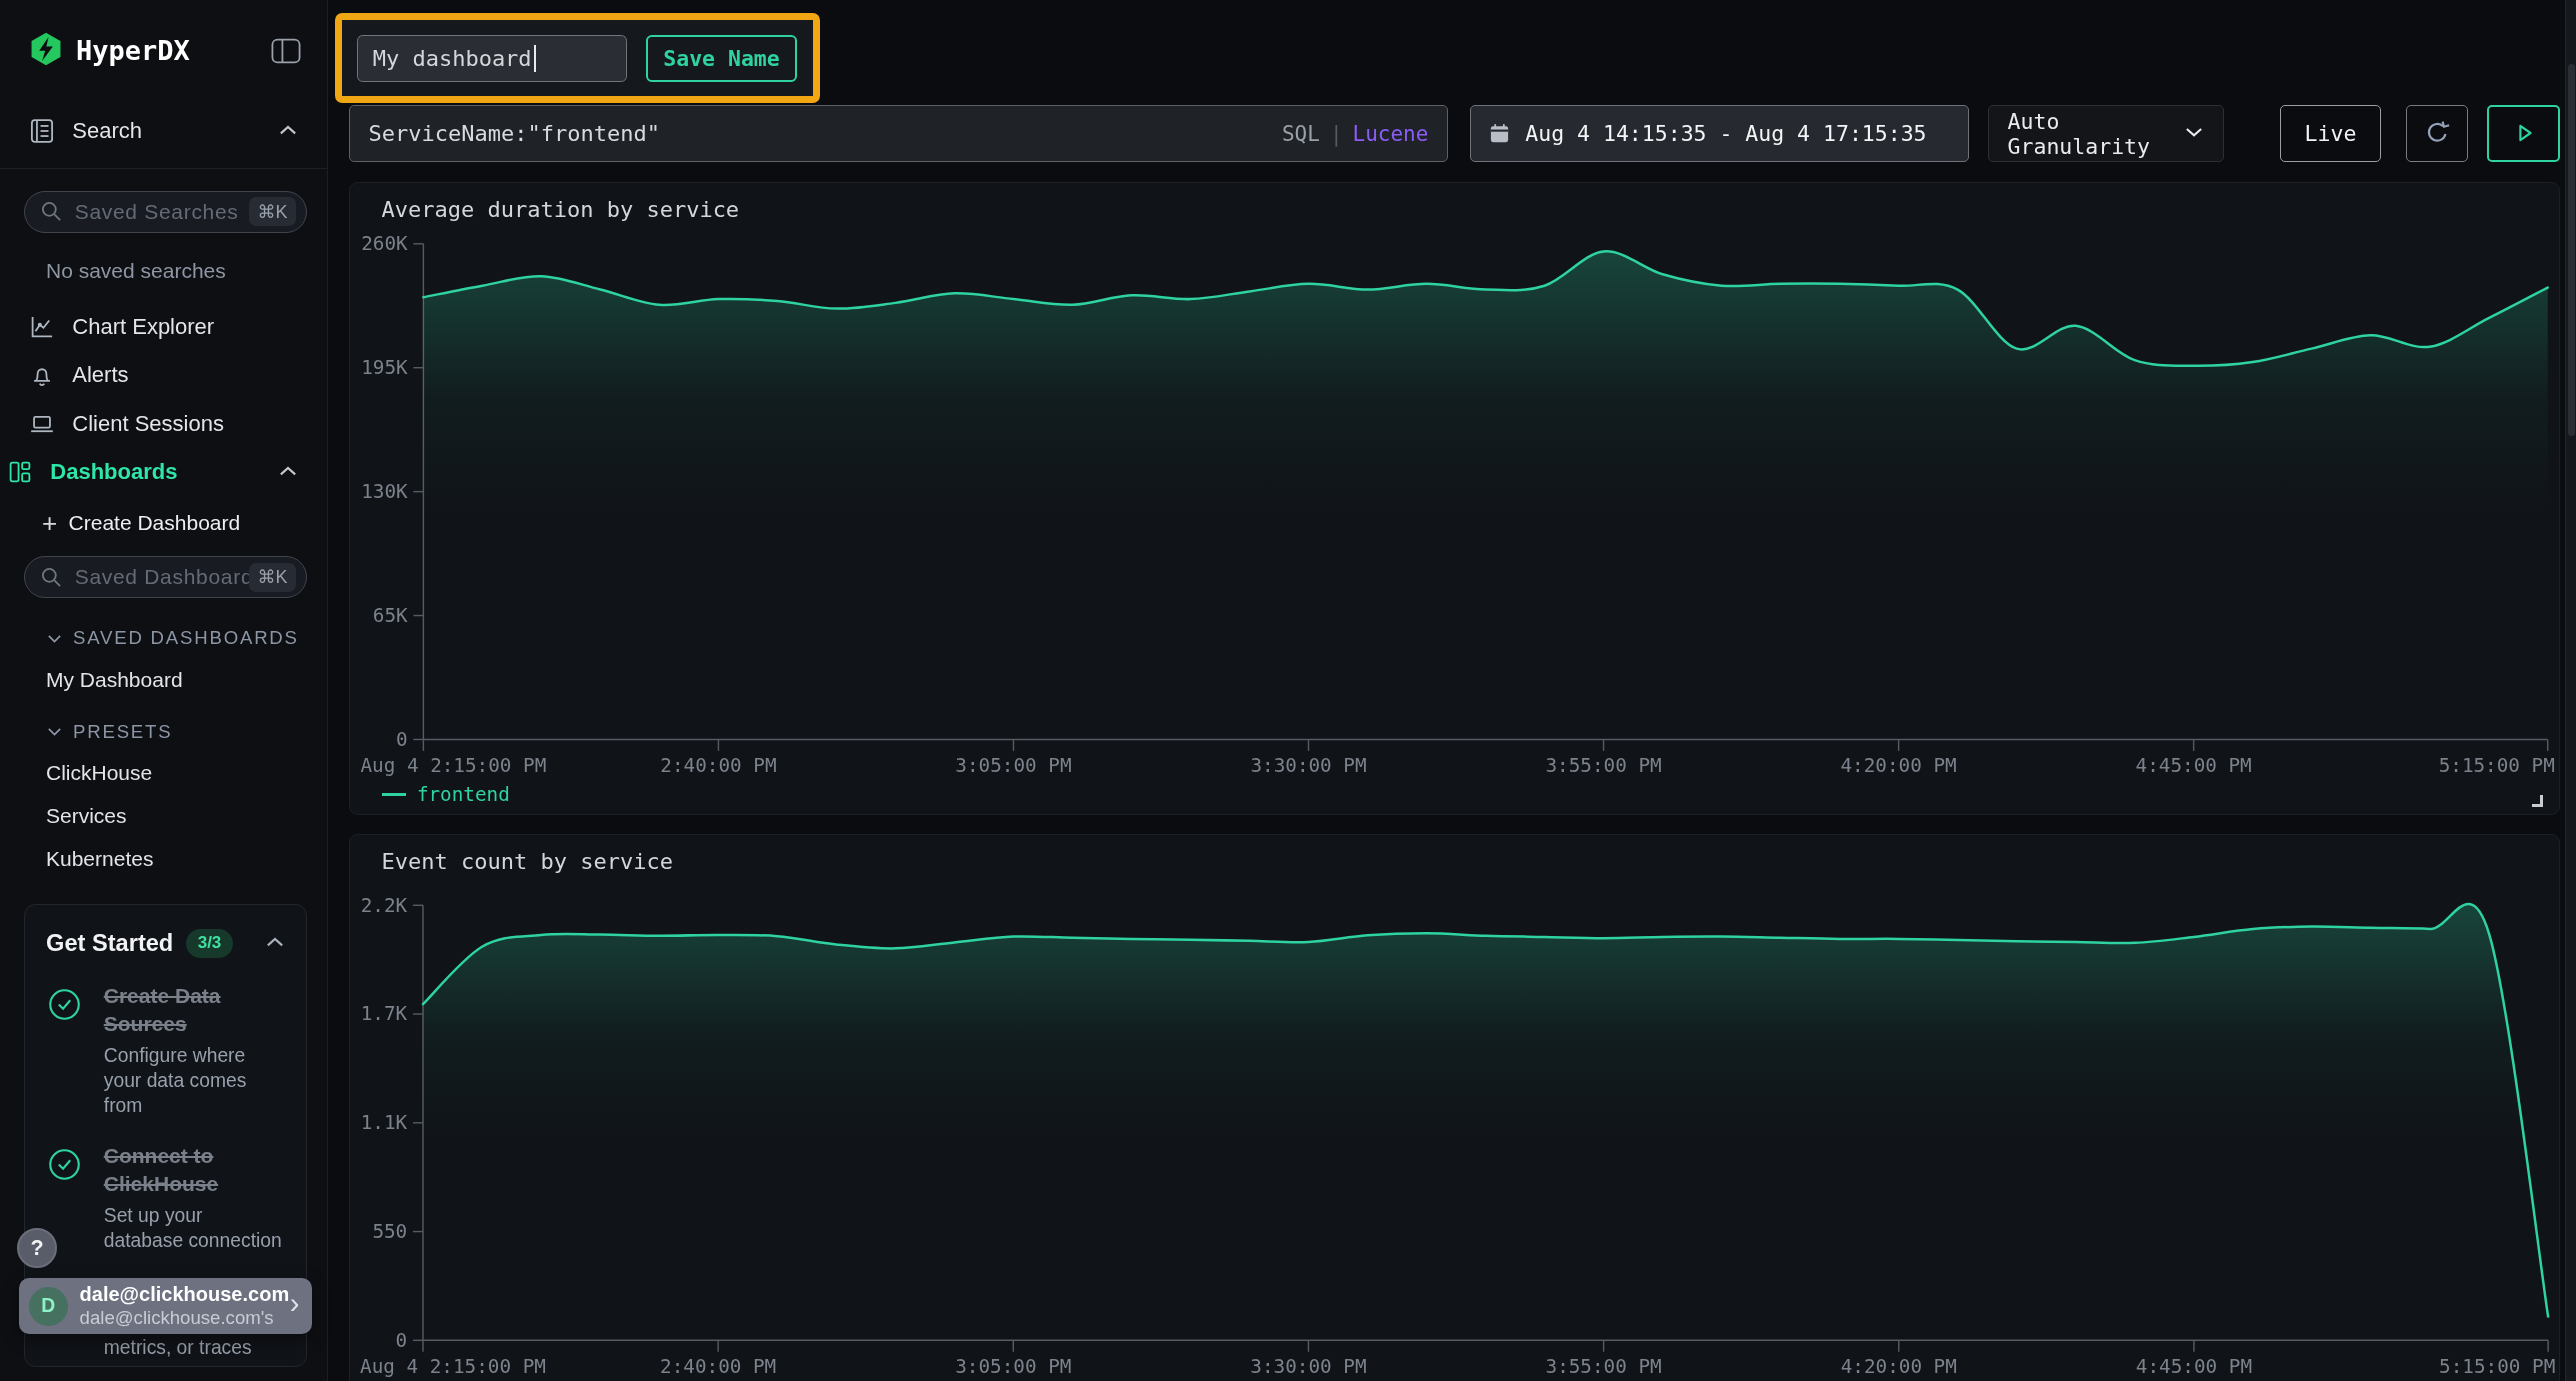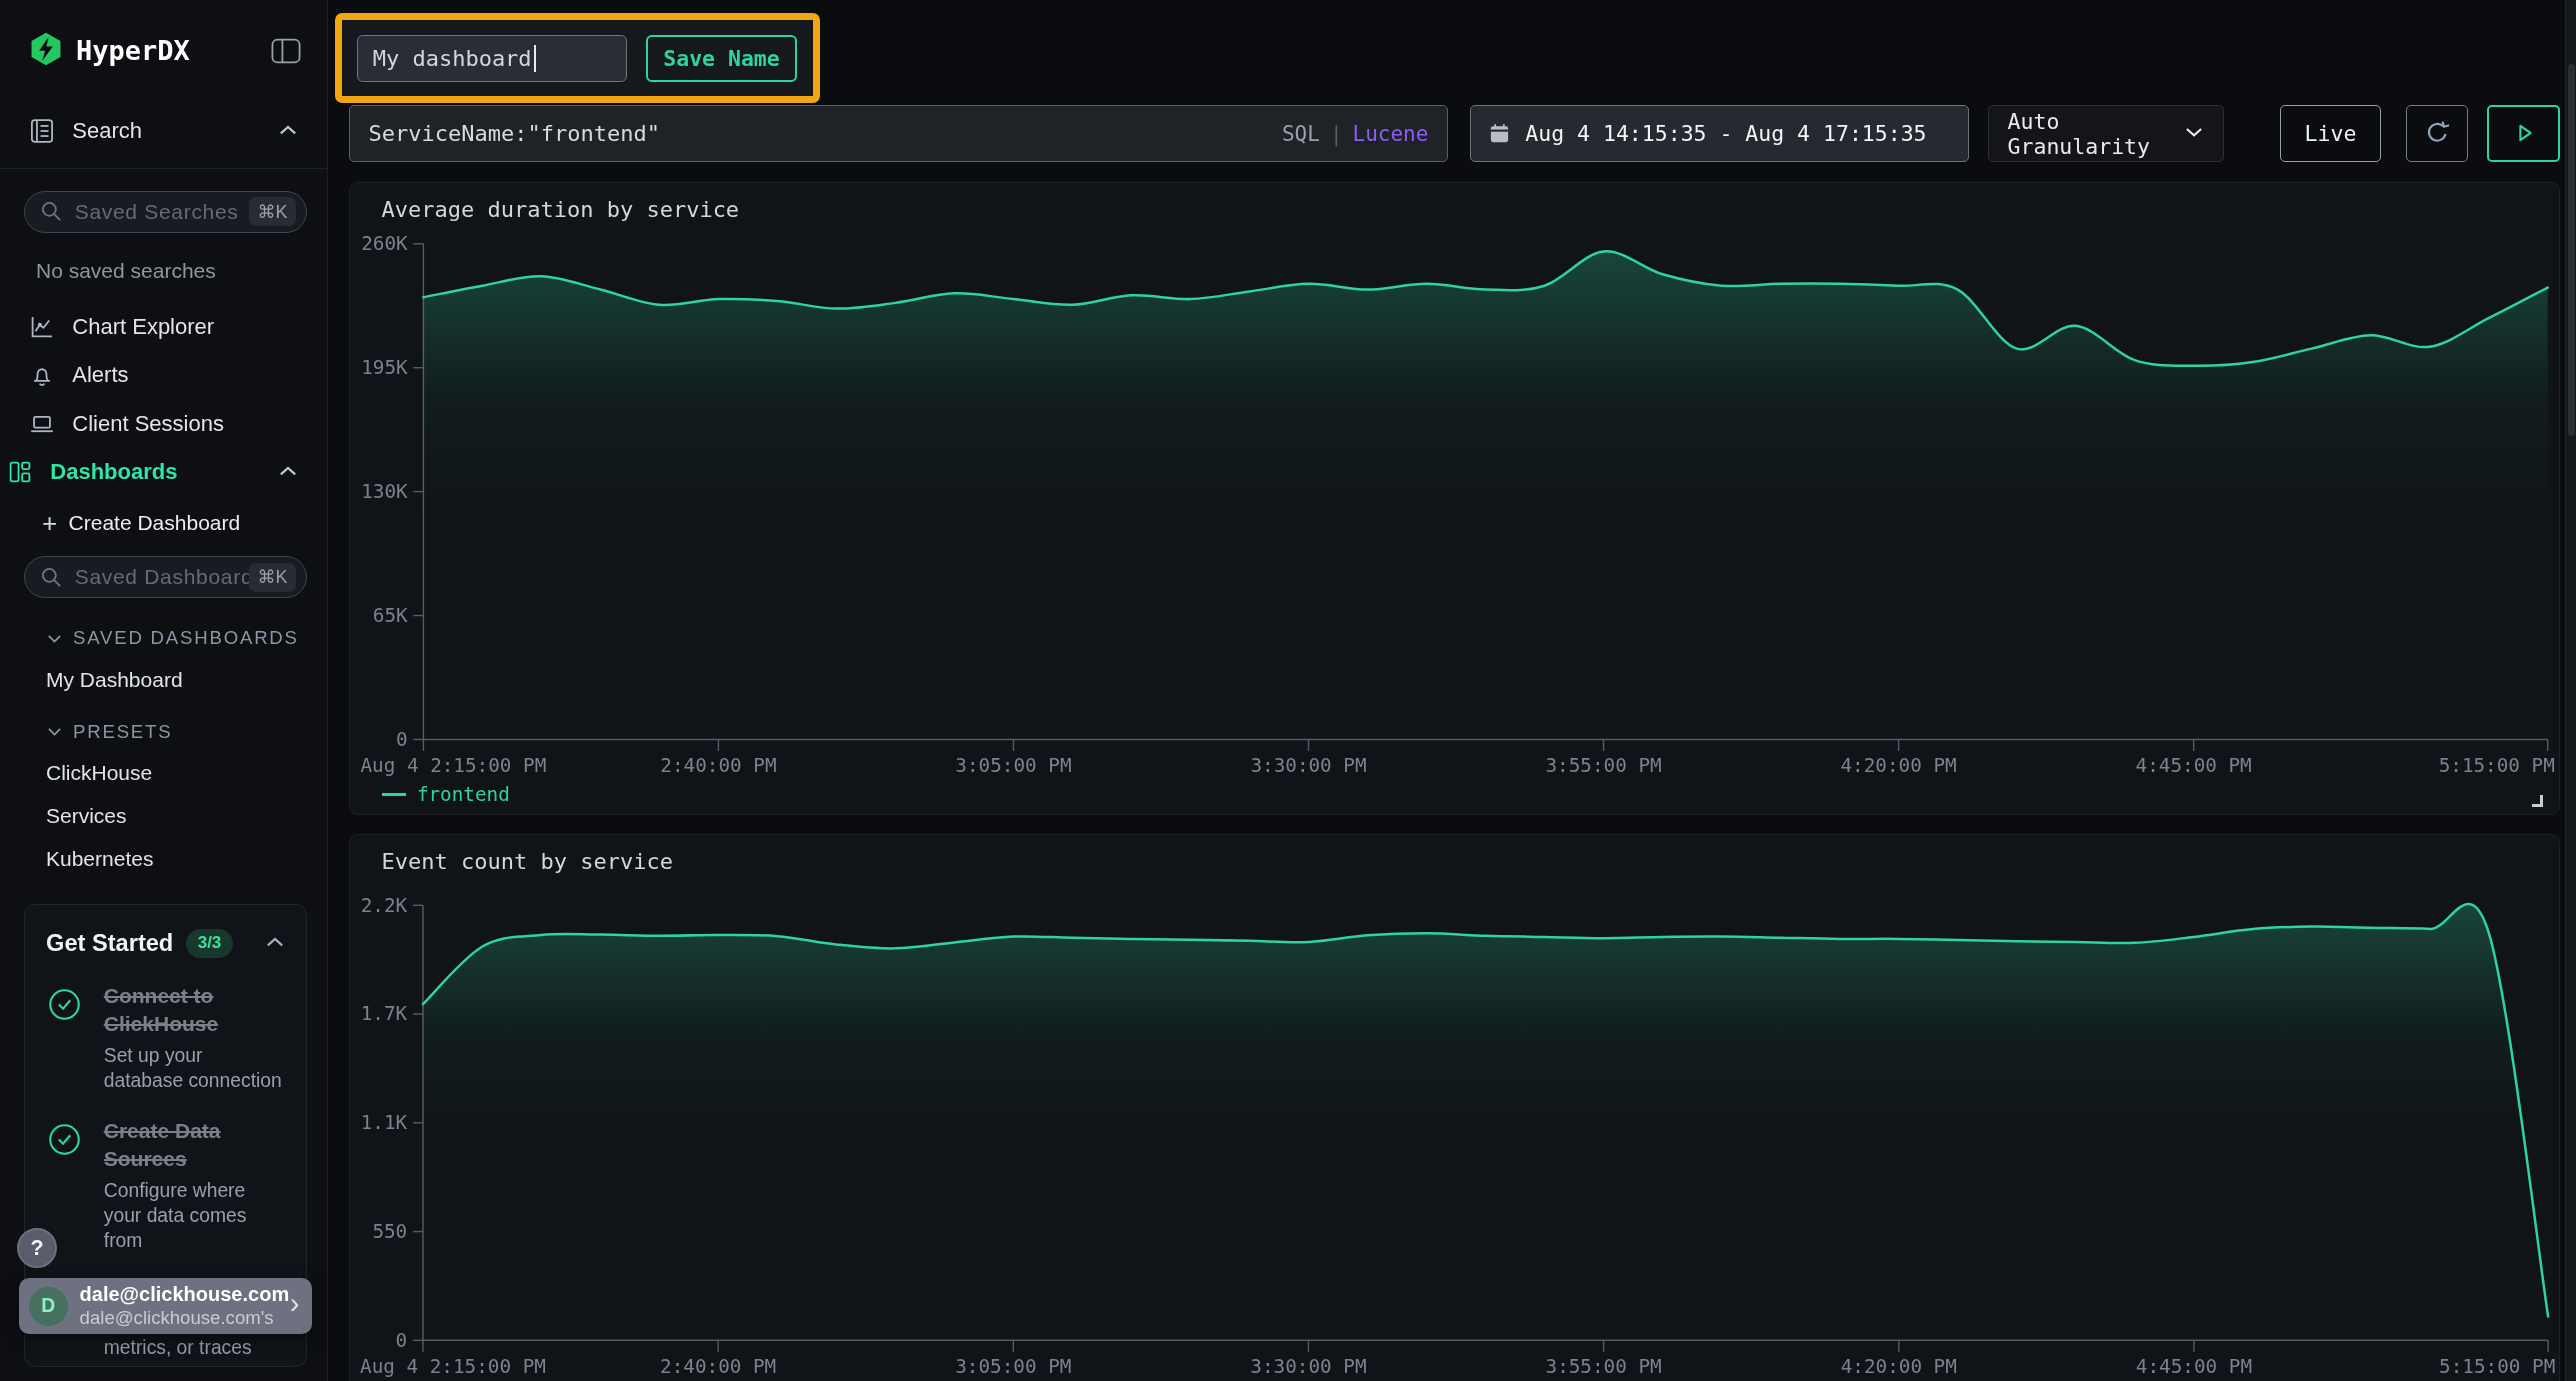--- a/index.html
+++ b/index.html
@@ -26,21 +26,21 @@
   .side-divider { border:none; border-top:1.4px solid #1d2127; margin:18.6px 0 0 0; }
 
   .pill { display:flex; align-items:center; margin:21.5px 20px 0 23.6px; height:42px;
     background:#181c22; border:1.4px solid #40454d; border-radius:21.5px; padding:0 10px 0 15.7px; cursor:text; }
   .pill .mag { color:#6f7680; display:flex; }
   .pill .ph { flex:1; margin-left:11.4px; font-size:21px; color:#646b76; letter-spacing:0.7px;
     font-family:"Liberation Sans", sans-serif; white-space:nowrap; overflow:hidden; }
   .pill .kbd { background:#272c34; color:#9aa1ab; border-radius:7.2px; font-size:18px;
     padding:3.6px 8.6px; }
 
-  .muted-line { font-size:21px; color:#8e96a3; padding-left:36px; margin-top:26px; }
+  .muted-line { font-size:21px; color:#8e96a3; padding-left:46px; margin-top:26px; }
 
   .sub-link { font-size:21px; color:#e2e4e7; padding-left:46px; margin-top:18.6px; cursor:pointer; }
   .sec-head { display:flex; align-items:center; gap:10px; padding-left:46px; margin-top:29px;
     color:#8d96a6; font-size:18.6px; letter-spacing:1.8px; cursor:pointer; }
   .create-row { display:flex; align-items:center; gap:11.4px; padding-left:42px; margin-top:20px;
     cursor:pointer; }
   .create-row .plus { font-size:26px; color:#d6d9dd; line-height:20px; }
   .create-row .lbl { font-size:21px; color:#eceef1; }
 
   .team-row { margin-top:42px; }
@@ -280,35 +280,35 @@
     </div>
 
     <div class="gs-item">
       <span class="gs-check">
         <svg width="37" height="37" viewBox="0 0 52 52" fill="none" stroke="currentColor" stroke-width="3">
           <circle cx="26" cy="26" r="20"></circle>
             <polyline points="18,26 24,32 34,20"></polyline>
         </svg>
       </span>
       <span class="gs-texts">
-        <div class="gs-item-title">Connect to ClickHouse</div>
-        <div class="gs-item-desc">Set up your database connection</div>
+        <div class="gs-item-title">Create Data Sources</div>
+        <div class="gs-item-desc">Configure where your data comes from</div>
       </span>
     </div>
 
     <div class="gs-item">
       <span class="gs-check">
         <svg width="37" height="37" viewBox="0 0 52 52" fill="none" stroke="currentColor" stroke-width="3">
           <circle cx="26" cy="26" r="20"></circle>
             <polyline points="18,26 24,32 34,20"></polyline>
         </svg>
       </span>
       <span class="gs-texts">
-        <div class="gs-item-title">Create Data Sources</div>
-        <div class="gs-item-desc">Configure where your data comes from</div>
+        <div class="gs-item-title">Connect to ClickHouse</div>
+        <div class="gs-item-desc">Set up your database connection</div>
       </span>
     </div>
 
     <div class="gs-item">
       <span class="gs-check">
         <svg width="37" height="37" viewBox="0 0 52 52" fill="none" stroke="currentColor" stroke-width="3">
           <circle cx="26" cy="26" r="20"></circle>
             <polyline points="18,26 24,32 34,20"></polyline>
         </svg>
       </span>

